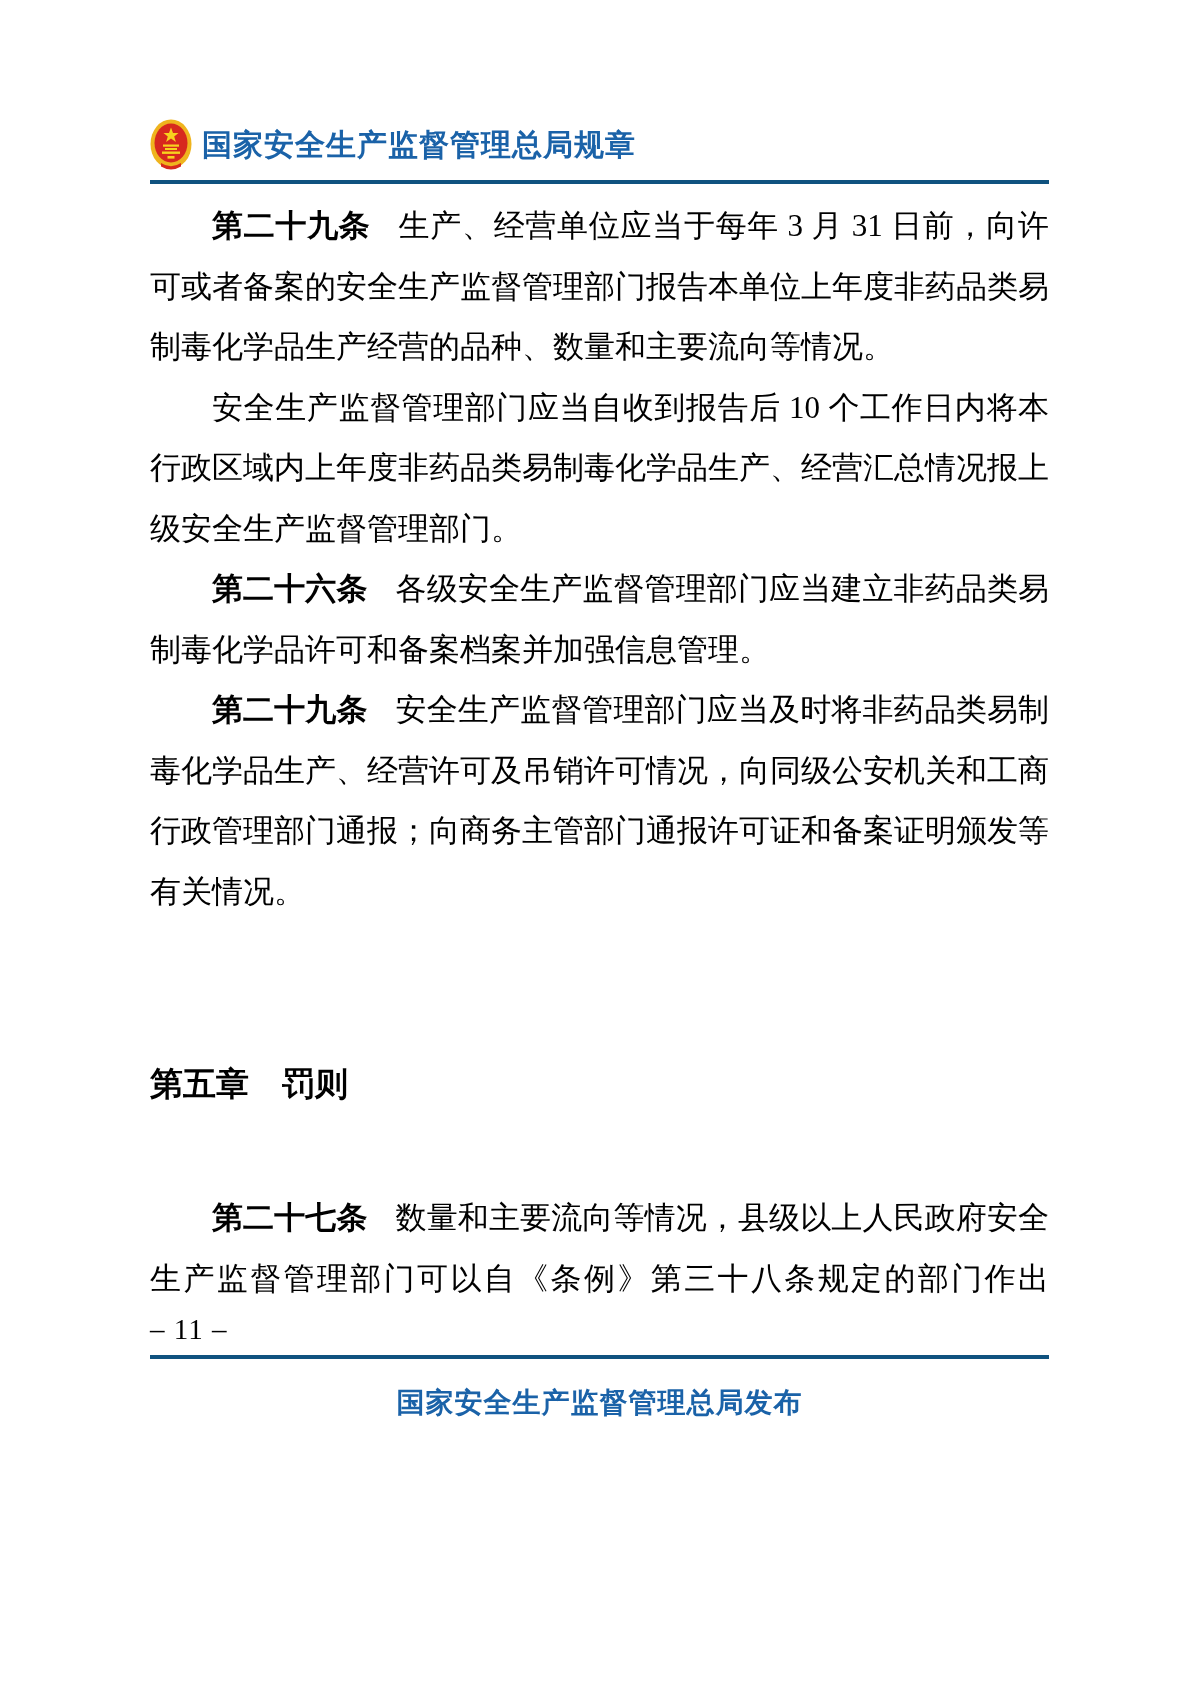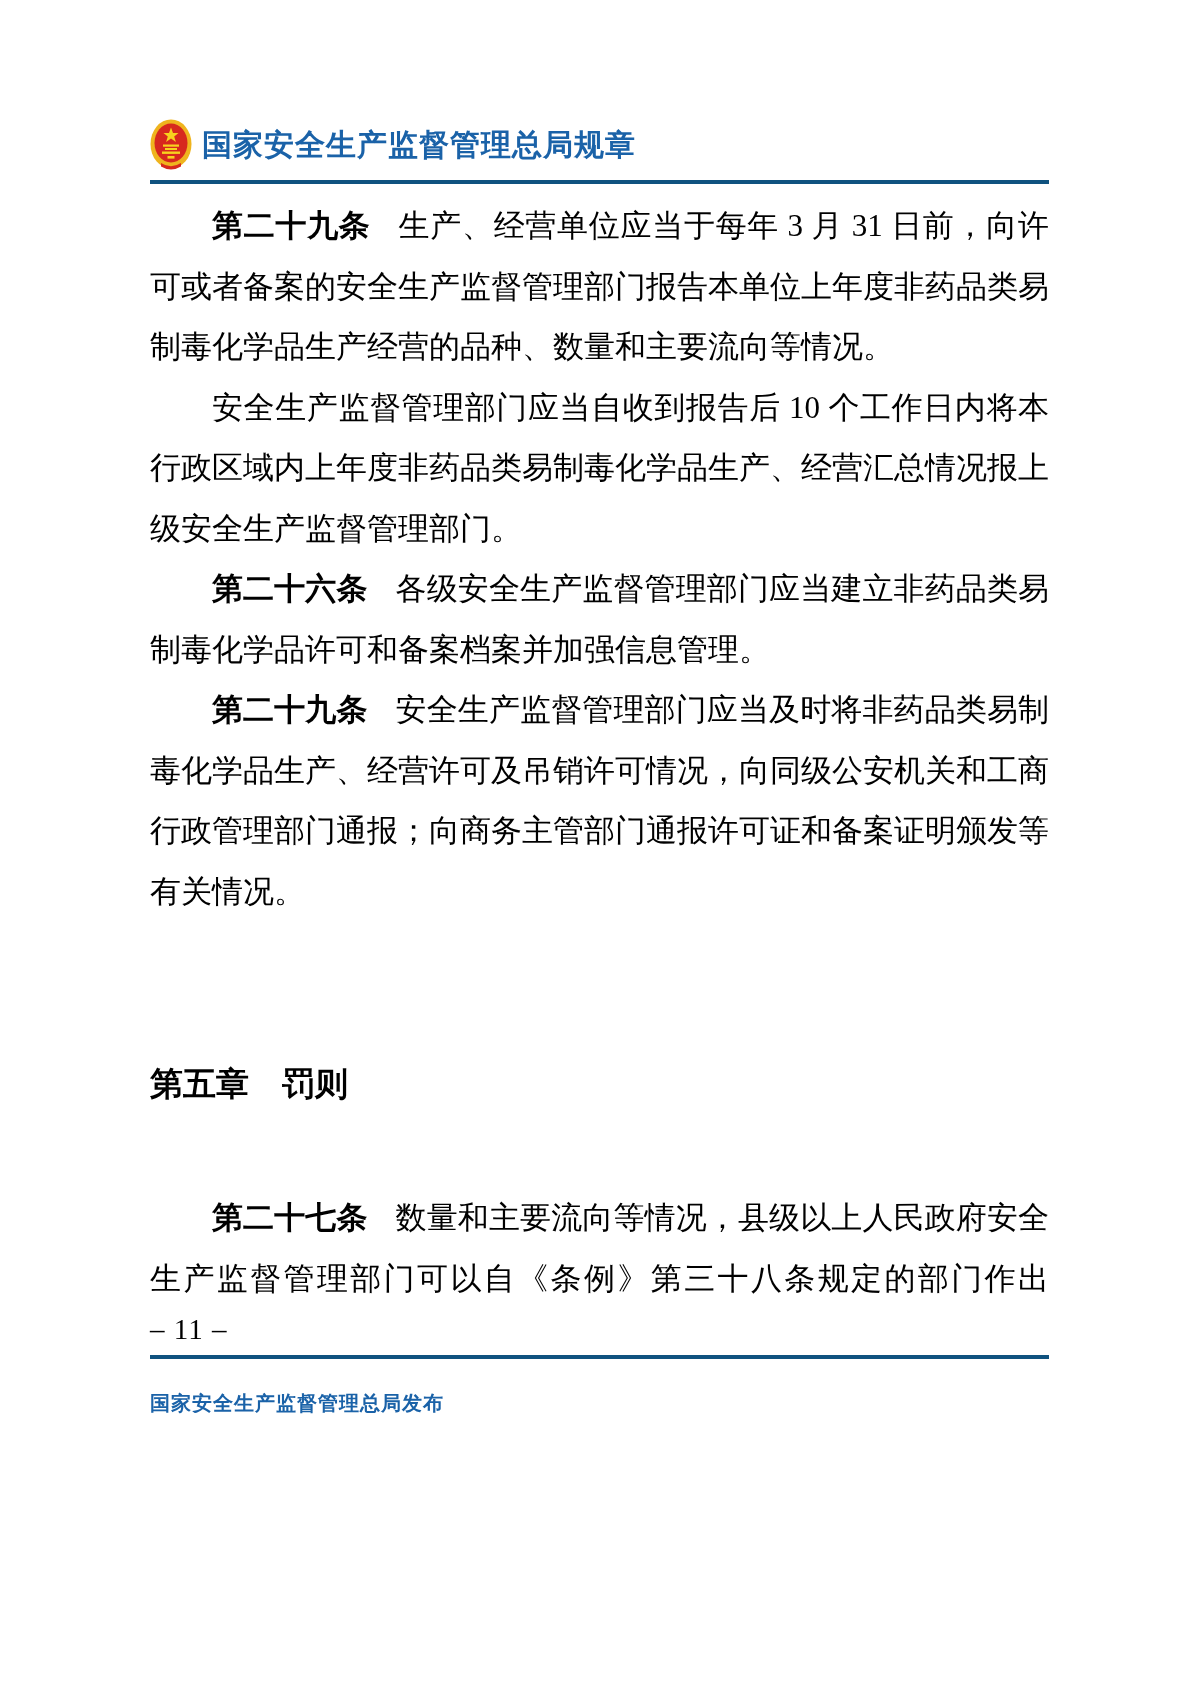--- a/index.html
+++ b/index.html
@@ -30,21 +30,21 @@
     font-size:33px;font-weight:bold;line-height:44px;
     font-family:Liberation Serif, serif;
   }
   .doc-body p.cont{margin-top:82px;text-align-last:justify;}
   .page-number{
     text-align:left;font-size:29px;line-height:36px;margin-top:2px;
     letter-spacing:1px;
   }
   .footer-rule{margin-top:8px;}
   .publisher{
-    text-align:left;font-size:20px;font-weight:bold;color:#1a62a8;
+    text-align:center;font-size:28px;font-weight:bold;color:#1a62a8;
     margin-top:24px;line-height:40px;letter-spacing:1px;
     font-family:"Liberation Sans", sans-serif;
   }
 </style>
 </head>
 <body>
 
 <div class="page">
 
   <div class="header">

